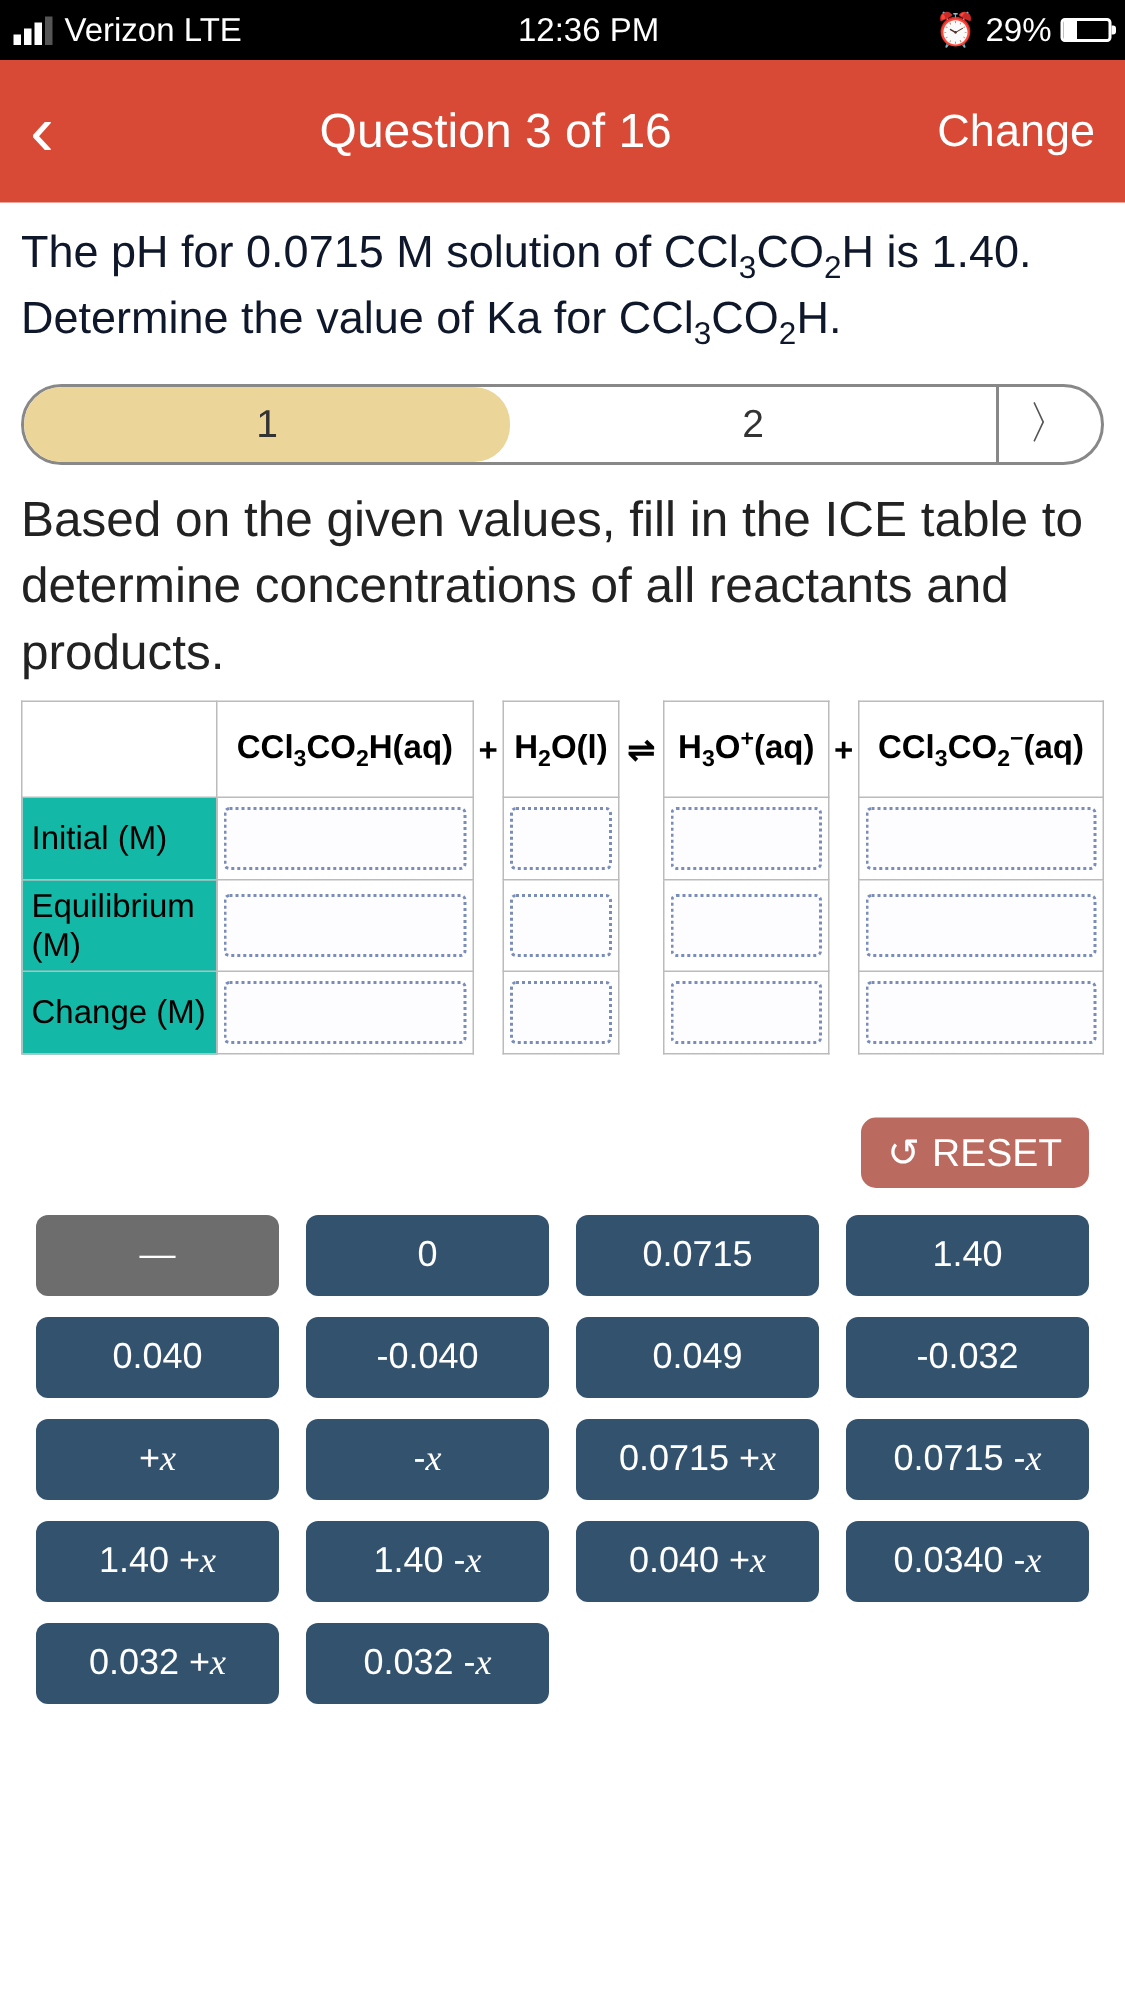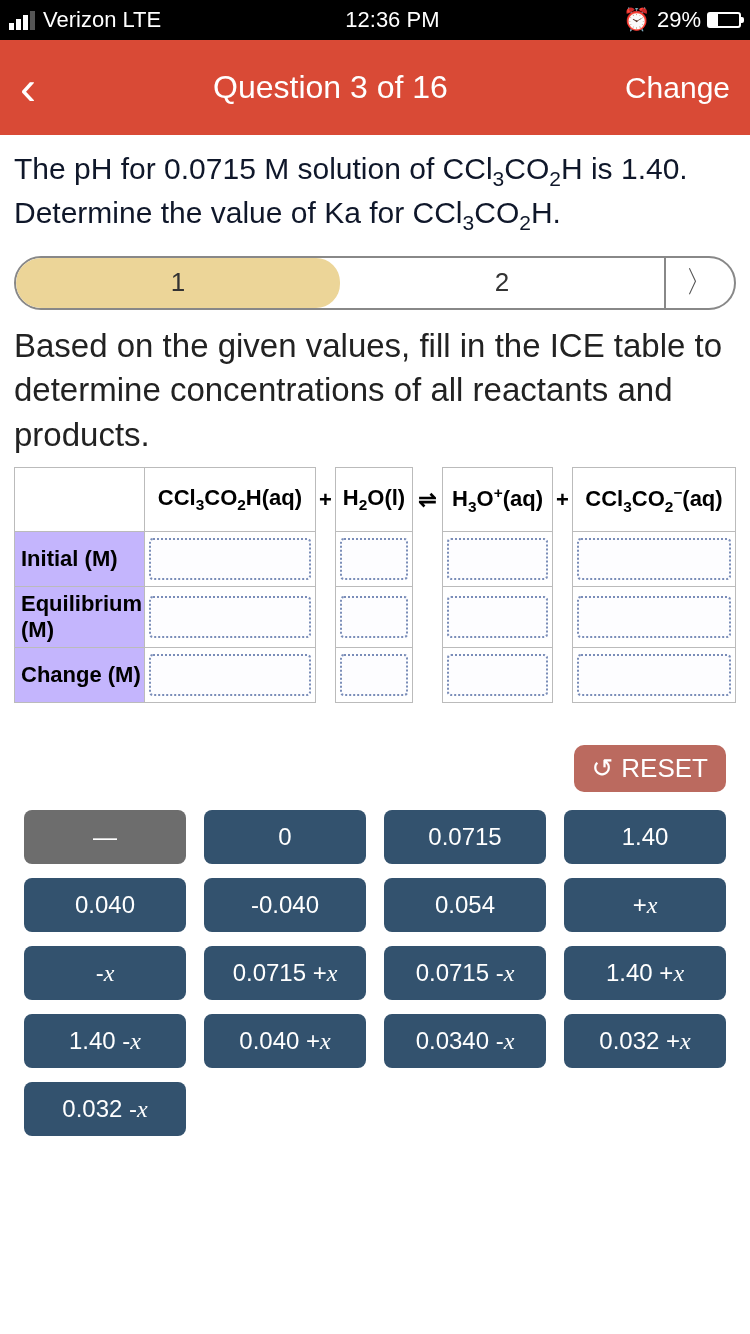--- a/index.html
+++ b/index.html
@@ -19,21 +19,21 @@
   .submit { font-size: 30px; }
   .content { padding: 14px; }
   .question-text { font-size: 30px; line-height: 1.35; color: #0f172a; }
   .step-bar { margin: 18px 0 14px; height: 54px; border: 2px solid #888; border-radius: 27px; display: flex; align-items: stretch; overflow: hidden; position: relative; }
   .step { flex:1; display:flex; align-items:center; justify-content:center; font-size:26px; color:#333; }
   .step.active { background:#ecd598; border-radius: 24px; }
   .step-arrow { width:70px; display:flex; align-items:center; justify-content:center; font-size:30px; color:#555; border-left:2px solid #888; }
   .instr { font-size: 33px; color:#222; line-height:1.35; margin-bottom:10px; }
   table.ice { width:100%; border-collapse: collapse; font-size:22px; }
   table.ice th, table.ice td { border:1px solid #bbb; padding:4px 2px; text-align:center; vertical-align:middle; }
-  table.ice th.rowhdr { text-align:left; padding-left:6px; font-weight:700; background:#c4b5fd; width:130px; }
+  table.ice th.rowhdr { text-align:left; padding-left:6px; font-weight:400; background:#14b8a6; width:130px; }
   .eq-hdr { height:64px; font-size:22px; }
   .drop { height:42px; margin:2px; border:2px dotted #7a8db8; border-radius:4px; background:#fdfdff; }
   .tiles-area { padding: 28px 24px 0; }
   .reset-row { display:flex; justify-content:flex-end; margin-bottom:18px; }
   .reset-btn { background:#bb6a5f; color:#fff; font-size:26px; padding:8px 18px; border-radius:10px; display:flex; align-items:center; gap:8px; }
   .tiles { display:grid; grid-template-columns: repeat(4, 1fr); gap: 14px 18px; }
   .tile { background:#33526e; color:#fff; font-size:24px; height:54px; border-radius:8px; display:flex; align-items:center; justify-content:center; font-style: normal; }
   .tile.blank { background:#6d6d6d; }
   .tile .x { font-style: italic; font-family: Georgia, serif; }
   sub{font-size:0.7em}
@@ -156,21 +156,22 @@
       <span>RESET</span>
     </div>
   </div>
   <div class="tiles" id="tiles">
       <div class="tile blank">—</div>
       <div class="tile">0</div>
       <div class="tile">0.0715</div>
       <div class="tile">1.40</div>
       <div class="tile">0.040</div>
       <div class="tile">-0.040</div>
-      <div class="tile">0.054</div>
+      <div class="tile">0.049</div>
+      <div class="tile">-0.032</div>
       <div class="tile">+<span class="x">x</span></div>
       <div class="tile">-<span class="x">x</span></div>
       <div class="tile">0.0715 + <span class="x">x</span></div>
       <div class="tile">0.0715 - <span class="x">x</span></div>
       <div class="tile">1.40 + <span class="x">x</span></div>
       <div class="tile">1.40 - <span class="x">x</span></div>
       <div class="tile">0.040 + <span class="x">x</span></div>
       <div class="tile">0.0340 - <span class="x">x</span></div>
       <div class="tile">0.032 + <span class="x">x</span></div>
       <div class="tile">0.032 - <span class="x">x</span></div>

